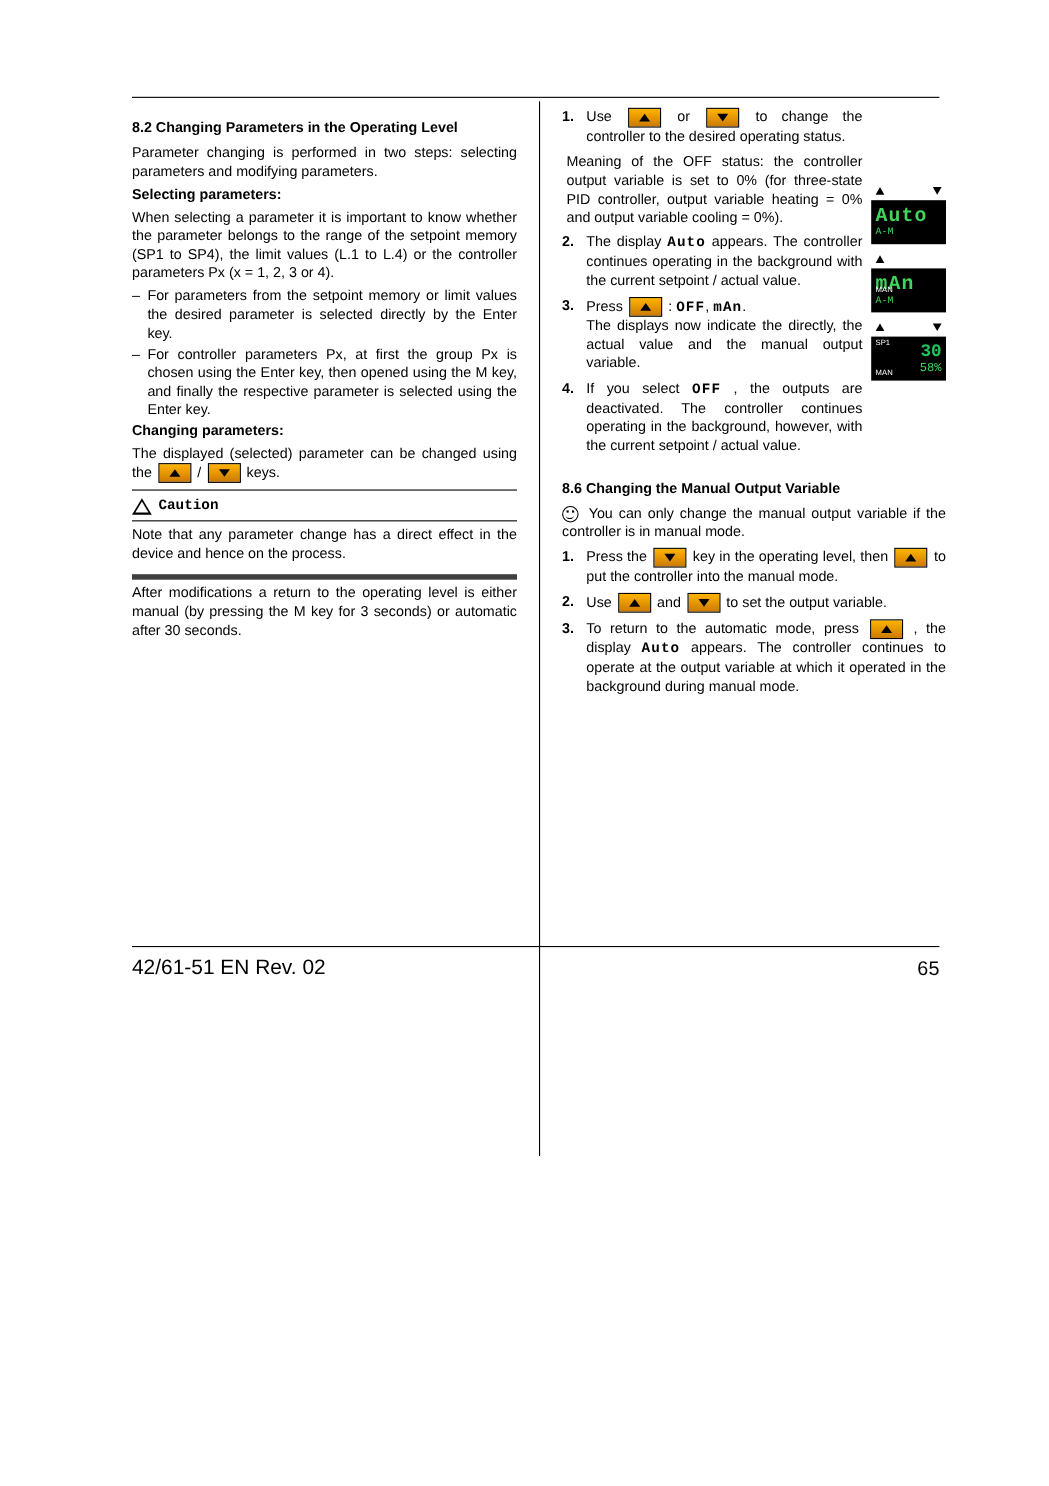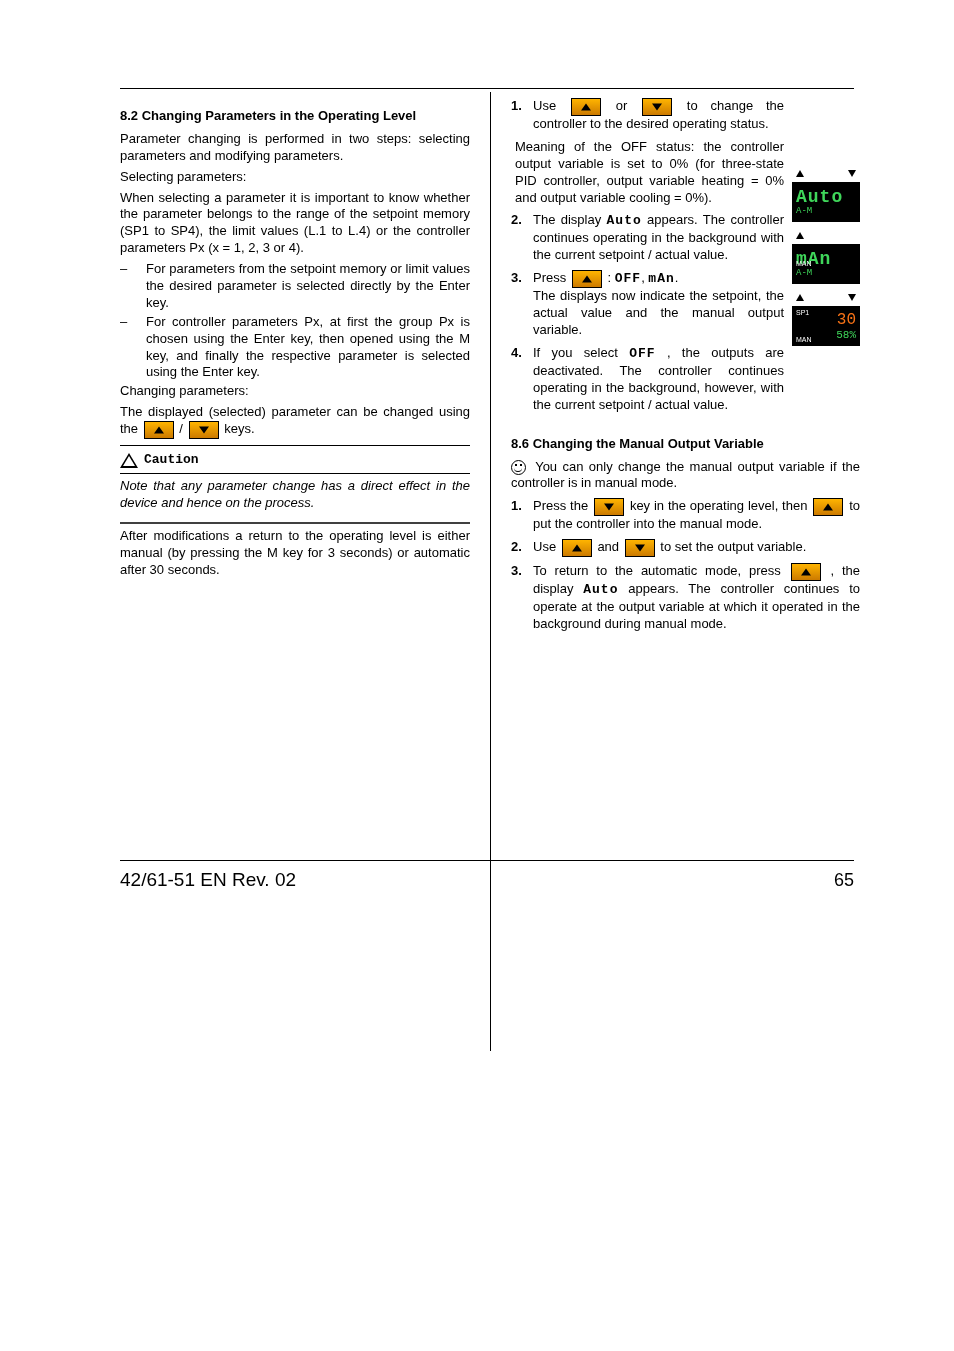--- a/index.html
+++ b/index.html
@@ -43,34 +43,34 @@
     padding-left: 20px;
     border-left: 1px solid #000;
     min-height: 970px;
   }
   .sect-head {
     font-weight: bold;
     margin-top: 16px;
     margin-bottom: 6px;
   }
   .subhead {
-    font-weight: normal;
+    font-weight: bold;
     margin-bottom: 4px;
   }
   .para {
     margin: 4px 0;
     text-align: justify;
   }
   .bullet {
     display: flex;
     margin: 2px 0;
     text-align: justify;
   }
   .bullet .marker { width: 14px; flex: 0 0 14px; }
-  .bullet .text { flex: 1; margin-left: 12px; }
+  .bullet .text { flex: 1; }
   .enum {
     display: flex;
     margin: 6px 0;
     text-align: justify;
   }
   .enum .marker { width: 22px; flex: 0 0 22px; font-weight: bold; }
   .enum .text { flex: 1; }
   .sub {
     margin-left: 4px;
     margin-top: 2px;
@@ -135,24 +135,23 @@
     position: absolute;
     left: -6px; top: 3px;
     width: 0; height: 0;
     border-left: 6px solid transparent;
     border-right: 6px solid transparent;
     border-bottom: 10px solid #fff;
   }
   .caution-title { font-weight: bold; font-family: Liberation Mono, monospace; }
   .caution-body {
     border-top: 1px solid #000;
-    border-bottom: 2px solid #404040;
+    border-bottom: 5px solid #404040;
     padding: 4px 0 10px 0;
     text-align: justify;
-    font-style: italic;
   }
 
   
   .disp-stack {
     float: right;
     width: 68px;
     margin-left: 8px;
   }
   .disp {
     width: 68px;
@@ -206,22 +205,22 @@
     position: absolute;
     left: 4px; top: 2px;
     font-size: 7px;
     color: #fff;
     font-family: Arial;
   }
   .disp .num-right {
     position: absolute;
     right: 4px; top: 4px;
     font-size: 16px;
-    color: #f97316;
-    font-weight: normal;
+    color: #22c55e;
+    font-weight: bold;
   }
   .disp .num-right-2 {
     position: absolute;
     right: 4px; bottom: 4px;
     font-size: 11px;
     color: #3fd65a;
   }
 
   .smile {
     display: inline-block;
@@ -362,21 +361,21 @@
 
       <div class="enum">
         <div class="marker">3.</div>
         <div class="text">
           <span>Press </span>
           <span class="inline-key up"></span>
           <span>:</span>
           <span class="seg">OFF</span>,
           <span class="seg">mAn</span>.
           <br>
-          <span>The displays now indicate the setpoint, the actual value and the manual output variable.</span>
+          <span>The displays now indicate the directly, the actual value and the manual output variable.</span>
         </div>
       </div>
 
       <div class="enum">
         <div class="marker">4.</div>
         <div class="text">
           <span>If you select</span>
           <span class="seg">OFF</span>
           <span>, the outputs are deactivated. The controller continues operating in the background, however, with the current setpoint / actual value.</span>
         </div>

